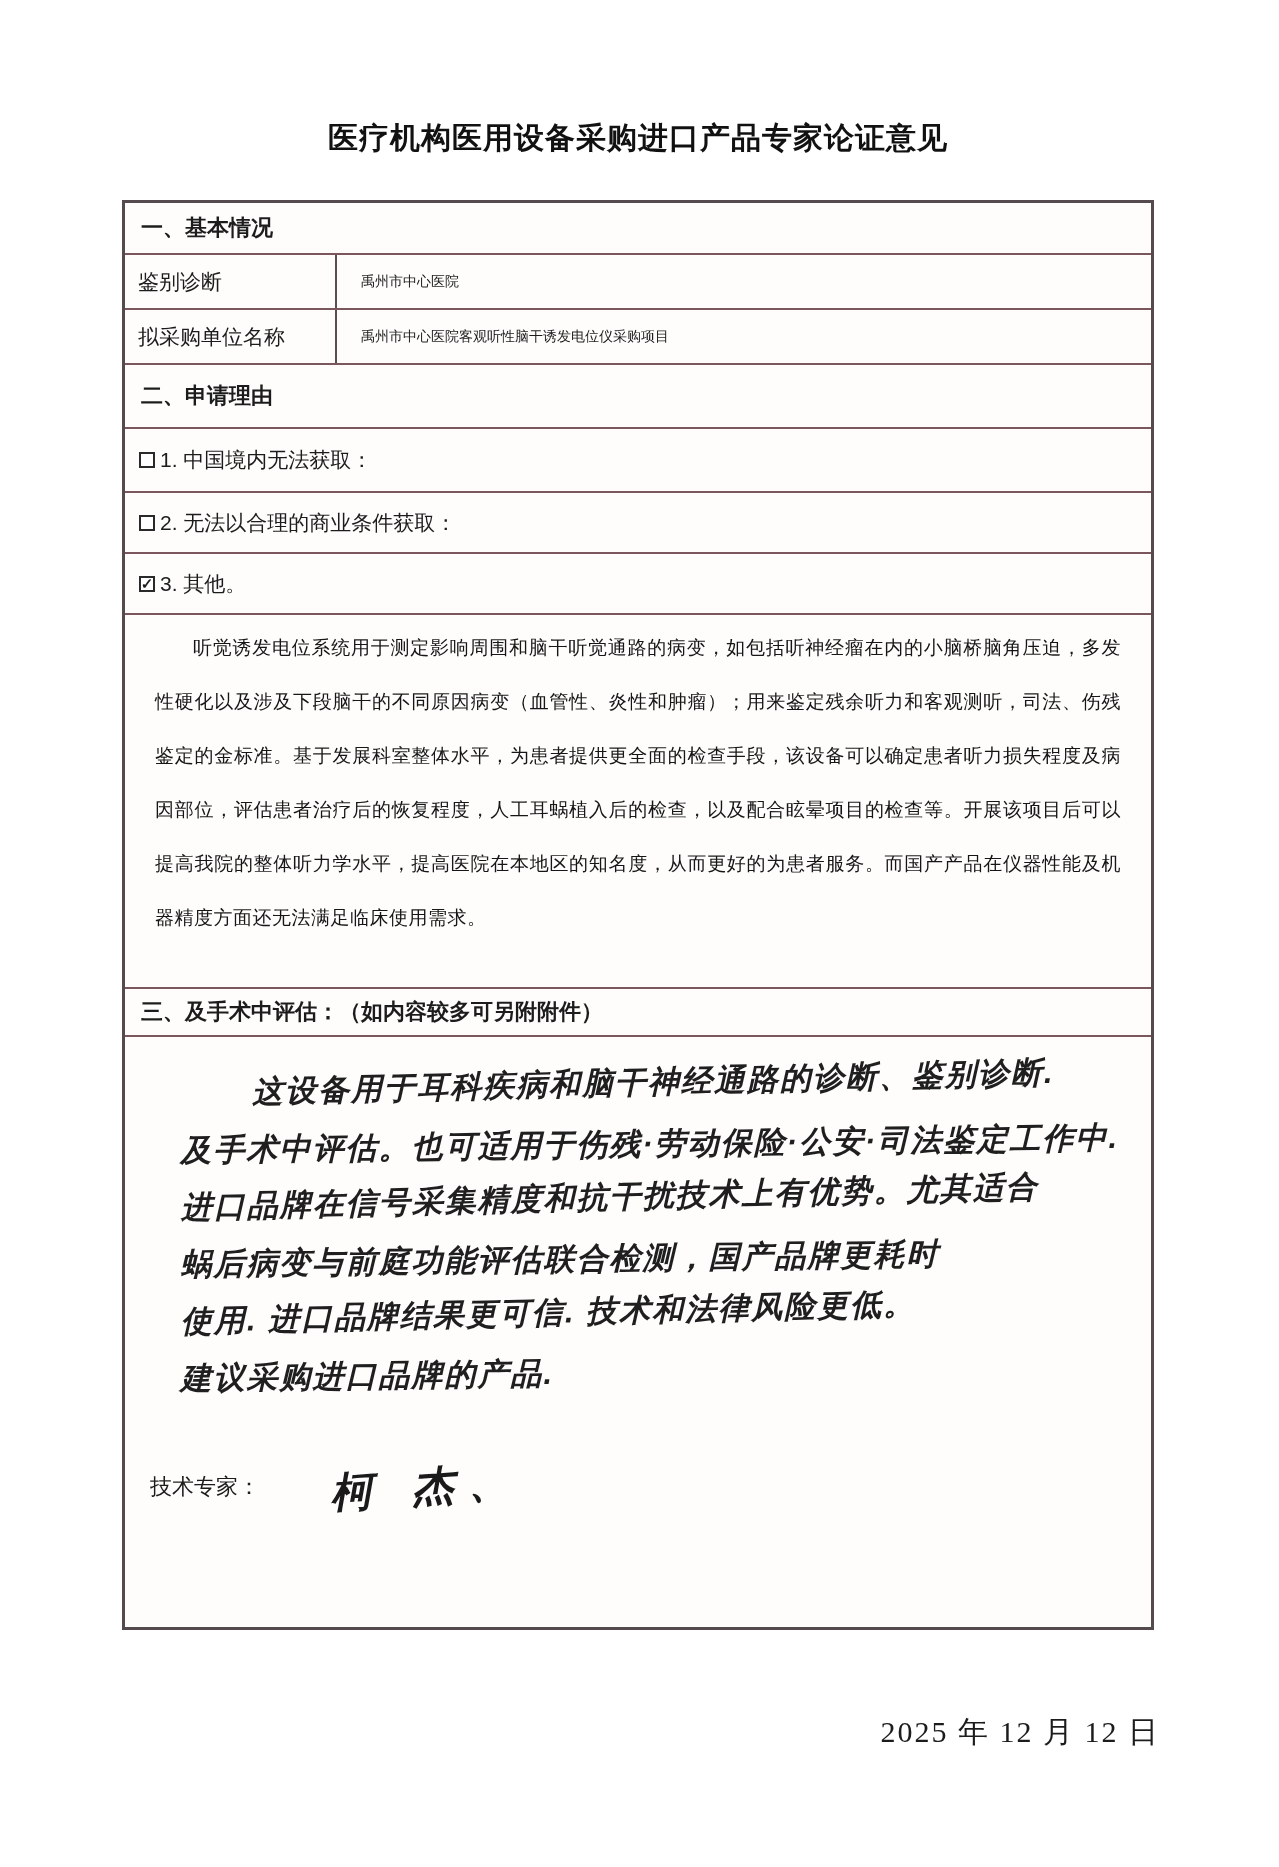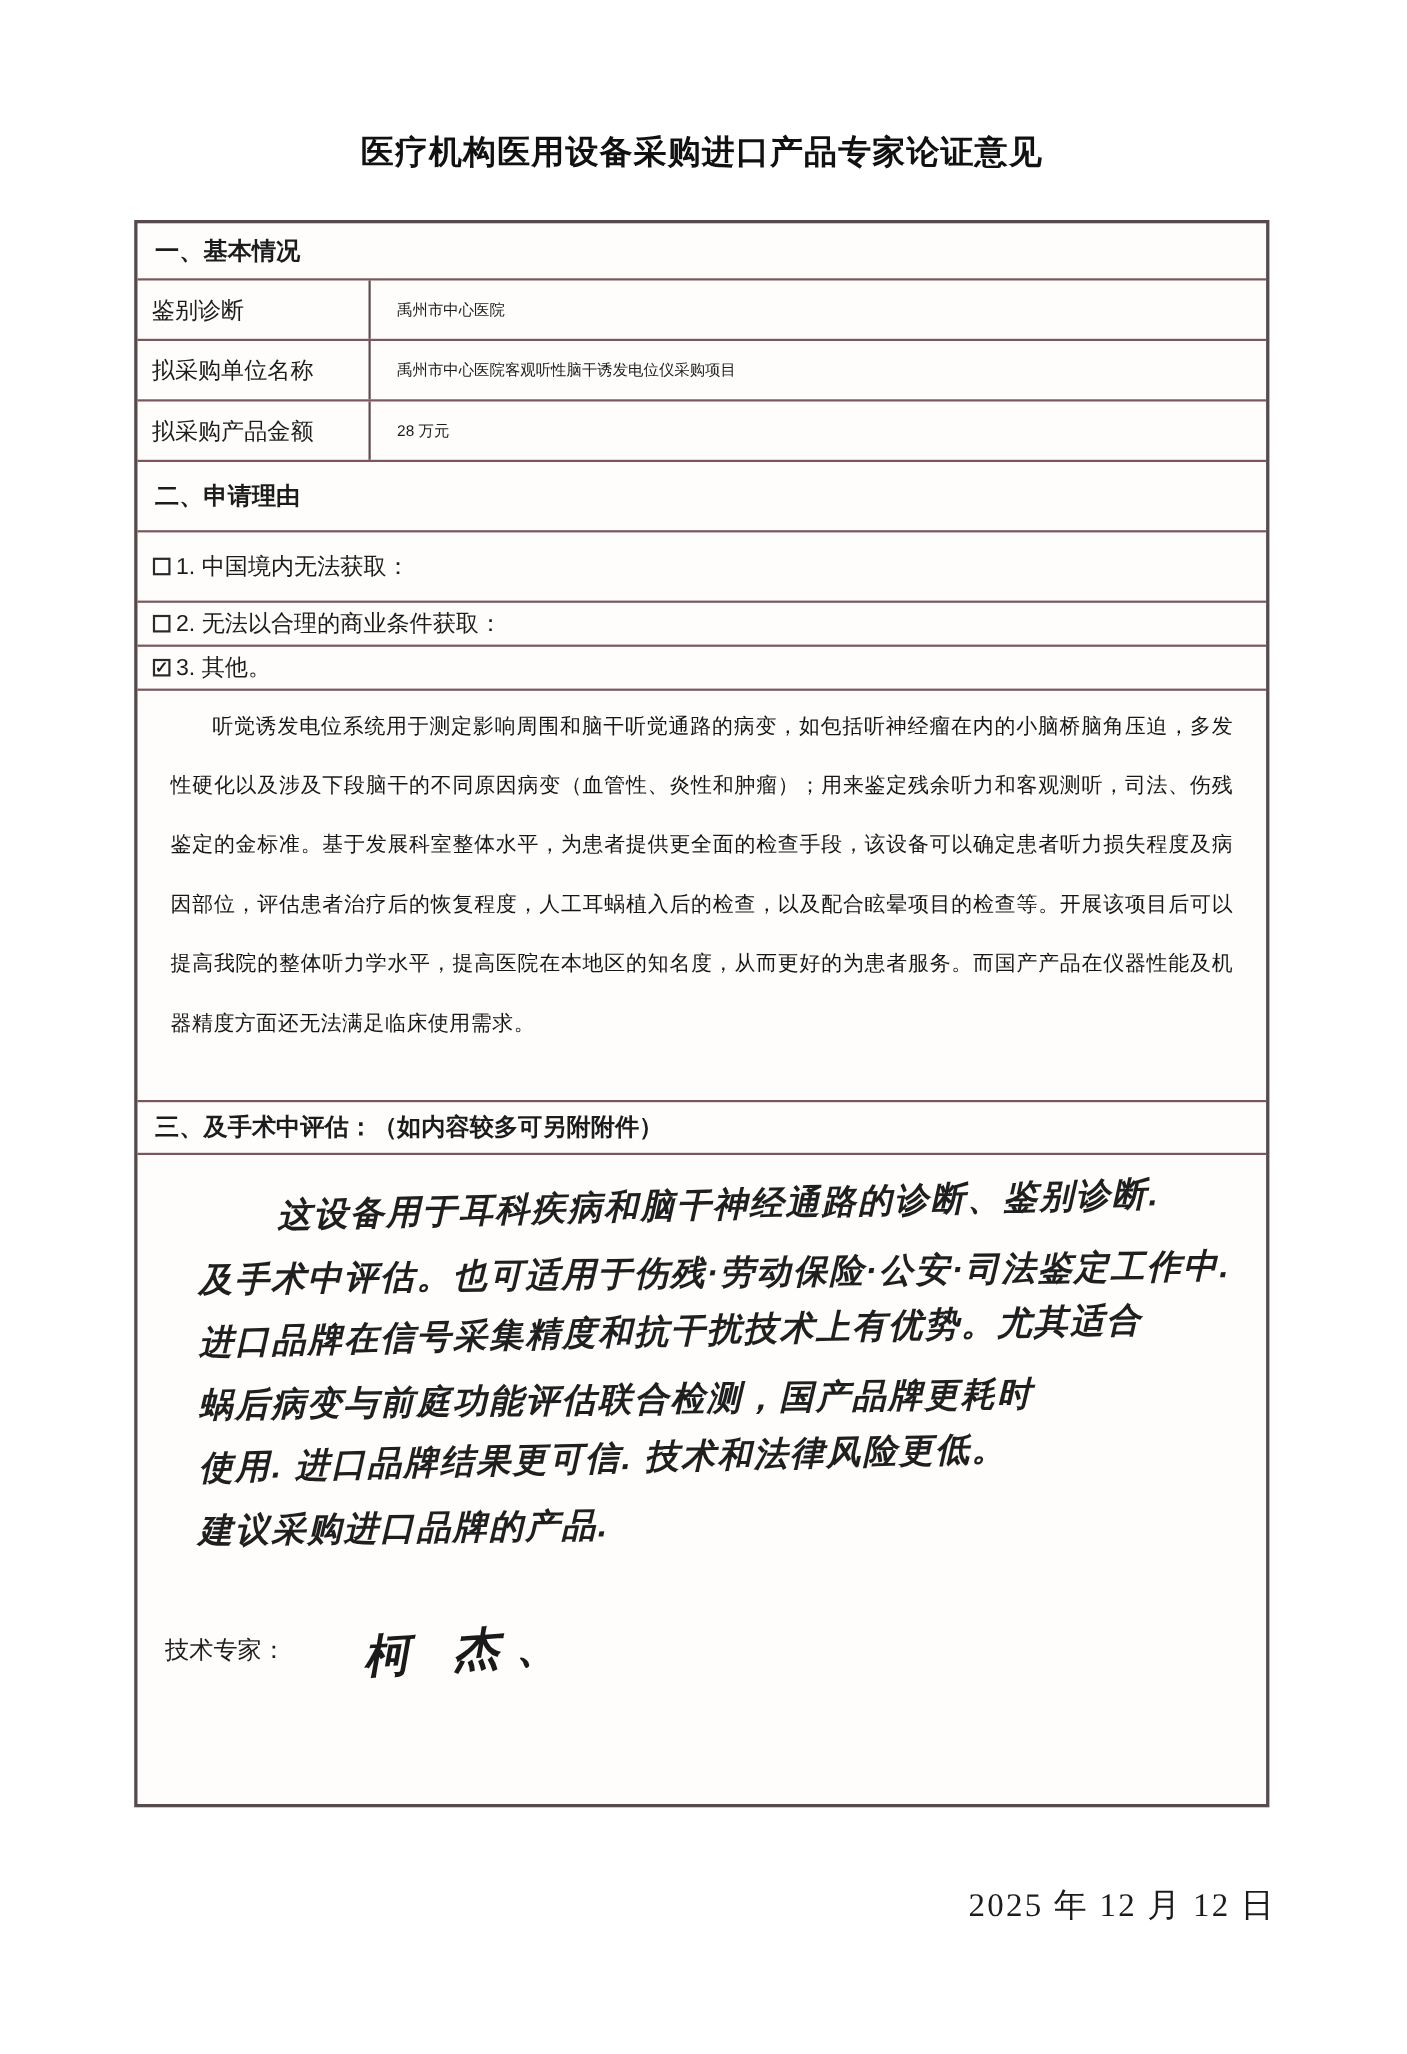--- a/index.html
+++ b/index.html
@@ -29,21 +29,21 @@
     display:flex;align-items:stretch;
     border-top:2px solid #7b565c;
     box-sizing:border-box;
   }
   .row:first-child{border-top:none;}
   .sec-header{
     font-weight:bold;font-size:22px;
     display:flex;align-items:center;
     padding-left:16px;
   }
-  .h50{height:50px;} .h55{height:55px;} .h52{height:64px;} .h53{height:40px;} .h48{height:48px;}
+  .h50{height:50px;} .h55{height:55px;} .h52{height:64px;} .h53{height:61px;} .h48{height:48px;}
   .cell-label{
     width:212px;flex:0 0 212px;
     border-right:2px solid #5d4c51;
     display:flex;align-items:center;
     padding-left:13px;box-sizing:border-box;
     font-size:21px;
   }
   .cell-value{
     flex:1;display:flex;align-items:center;
     padding-left:24px;font-size:14px;
@@ -119,24 +119,20 @@
     <div class="row h55">
       <div class="cell-label">鉴别诊断</div>
       <div class="cell-value">禹州市中心医院</div>
     </div>
 
     <div class="row h55">
       <div class="cell-label">拟采购单位名称</div>
       <div class="cell-value">禹州市中心医院客观听性脑干诱发电位仪采购项目</div>
     </div>
 
-    <div class="row h55">
-      <div class="cell-label">拟采购产品金额</div>
-      <div class="cell-value">28 万元</div>
-    </div>
 
     <div class="row h52">
       <div class="sec-header">二、申请理由</div>
     </div>
 
     <div class="row h52">
       <div class="opt-row">
         <span class="checkbox"></span>
         <span>1. 中国境内无法获取：</span>
       </div>

